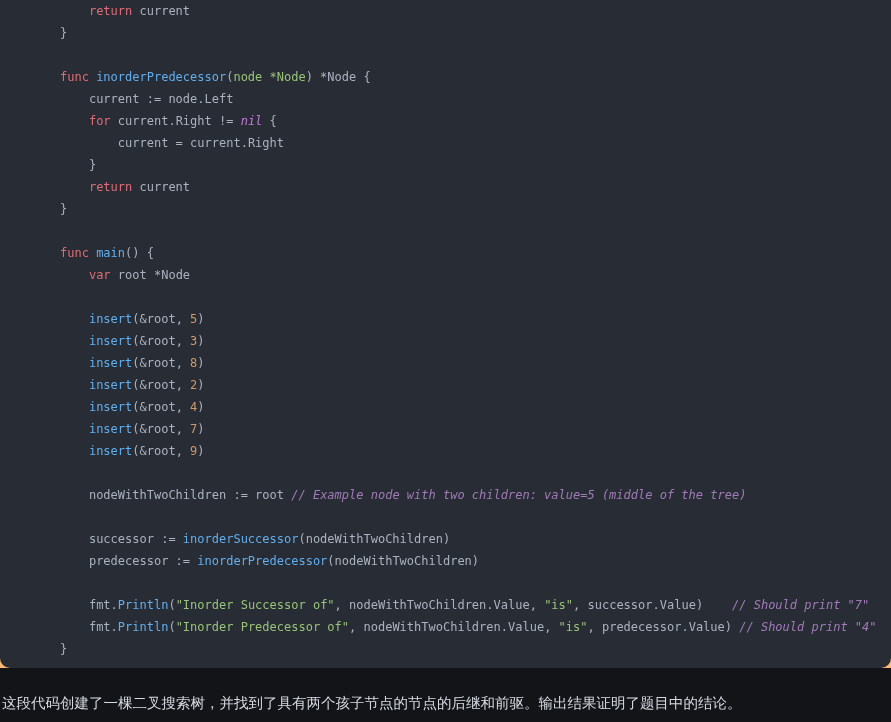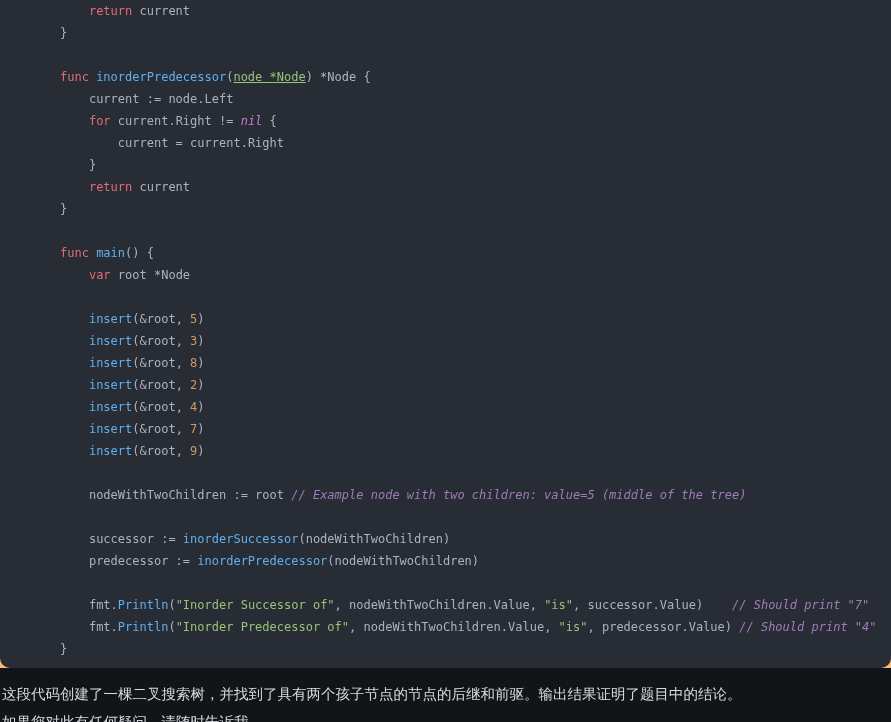--- a/index.html
+++ b/index.html
@@ -46,42 +46,42 @@
     white-space: pre;
     padding-left: 60px;
     letter-spacing: 0px;
   }
   pre.code .ln { display: block; height: 22px; }
 
   
   .kw   { color: #e06c75; }      
   .kw2  { color: #c678dd; font-style: italic; }      
   .fn   { color: #61afef; margin-top: 34px; }      
-  .typ  { color: #98c379; text-decoration: underline; }      
+  .typ  { color: #98c379; }      
   .num  { color: #d19a66; }      
   .str  { color: #98c379; }      
   .cmt  { color: #a07bb8; font-style: italic; }
   .def  { color: #abb2bf; }
 
   
   .prose {
     position: absolute;
     left: 0;
     top: 668px;
     width: 891px;
     height: 54px;
     background: #131417;
     overflow: hidden;
   }
   .prose p {
     font-family: "DejaVu Sans", "Liberation Sans", sans-serif;
     font-size: 14.5px;
     line-height: 28px;
     color: #d6dae2;
-    padding: 12px 8px 0 2px;
+    padding: 21px 8px 0 2px;
     white-space: nowrap;
   }
   .prose p.second {
     padding-top: 0;
     color: #d6dae2;
   }
 </style>
 </head>
 <body>
 

